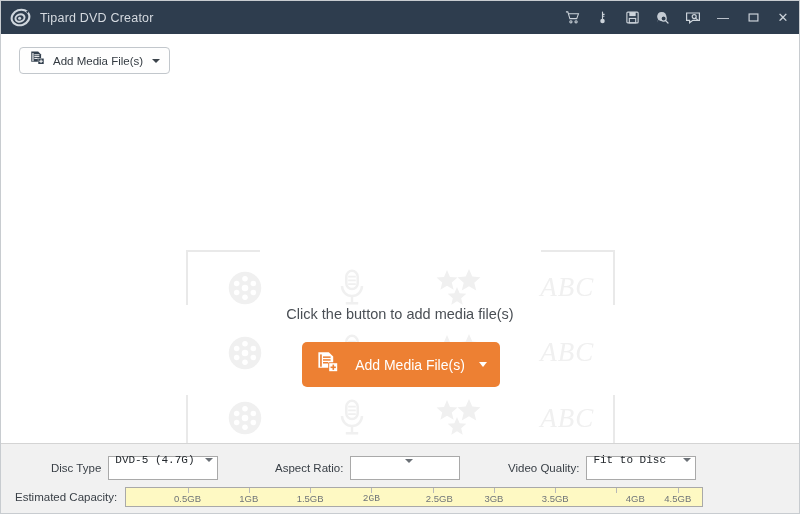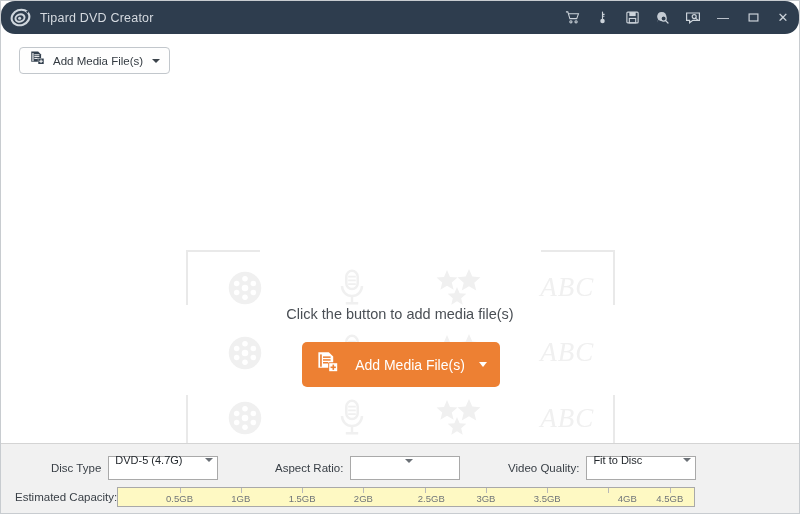--- a/index.html
+++ b/index.html
@@ -28,21 +28,20 @@
   
   .titlebar {
     height: 33px;
     background: #2e3d4e;
     display: flex;
     align-items: center;
     flex: 0 0 auto;
     position: relative;
     padding: 0 6px 0 9px;
     box-sizing: border-box;
-    border-radius: 14px;
   }
   .logo {
     width: 21px;
     height: 21px;
     flex: 0 0 auto;
     margin-right: 9px;
     position: relative;
   }
   .app-title {
     color: #d5dae0;
@@ -231,20 +230,21 @@
   .combo {
     height: 24px;
     border: 1px solid #a9a9a9;
     background: #ffffff;
     display: flex;
     align-items: center;
     padding: 0 4px 16px 6px;
     box-sizing: border-box;
     cursor: pointer;
     position: relative;
+    font-family: Liberation Mono, monospace;
   }
   .combo .cval {
     font-size: 11px;
     color: #23282d;
     white-space: nowrap;
     flex: 1 1 auto;
     overflow: hidden;
   }
   .combo .carr {
     width: 0; height: 0;
@@ -265,21 +265,21 @@
     position: absolute;
     left: 0;
     top: 43px;
     display: flex;
     align-items: center;
   }
   .cap-label {
     font-size: 11.5px;
     color: #3a4047;
     margin-left: 14px;
-    margin-right: 0;
+    margin-right: 8px;
     white-space: nowrap;
   }
   .cap-bar {
     position: relative;
     width: 578px;
     height: 20px;
     border: 1px solid #a9a9a9;
     background: #fef9c3;
     box-sizing: border-box;
   }
@@ -556,21 +556,21 @@
     <div class="capacity-row">
       <span class="cap-label">Estimated Capacity:</span>
       <div class="cap-bar" id="cap-bar">
           <div class="tick" style="left: 61.2766px;"></div>
           <div class="tick-label" style="left: 61.2766px;">0.5GB</div>
           <div class="tick" style="left: 122.553px;"></div>
           <div class="tick-label" style="left: 122.553px;">1GB</div>
           <div class="tick" style="left: 183.83px;"></div>
           <div class="tick-label" style="left: 183.83px;">1.5GB</div>
           <div class="tick" style="left: 245.106px;"></div>
-          <div class="tick-label" style="left: 245.106px;">2GB</div>
+          <div class="tick-label" style="left: 245.106px; font-family: Liberation Mono, monospace;">2GB</div>
           <div class="tick" style="left: 306.383px;"></div>
           <div class="tick-label" style="left: 313px;">2.5GB</div>
           <div class="tick" style="left: 367.66px;"></div>
           <div class="tick-label" style="left: 367.66px;">3GB</div>
           <div class="tick" style="left: 428.936px;"></div>
           <div class="tick-label" style="left: 428.936px;">3.5GB</div>
           <div class="tick" style="left: 490.213px;"></div>
           <div class="tick-label" style="left: 509px;">4GB</div>
           <div class="tick" style="left: 551.489px;"></div>
           <div class="tick-label" style="left: 551.489px;">4.5GB</div>

